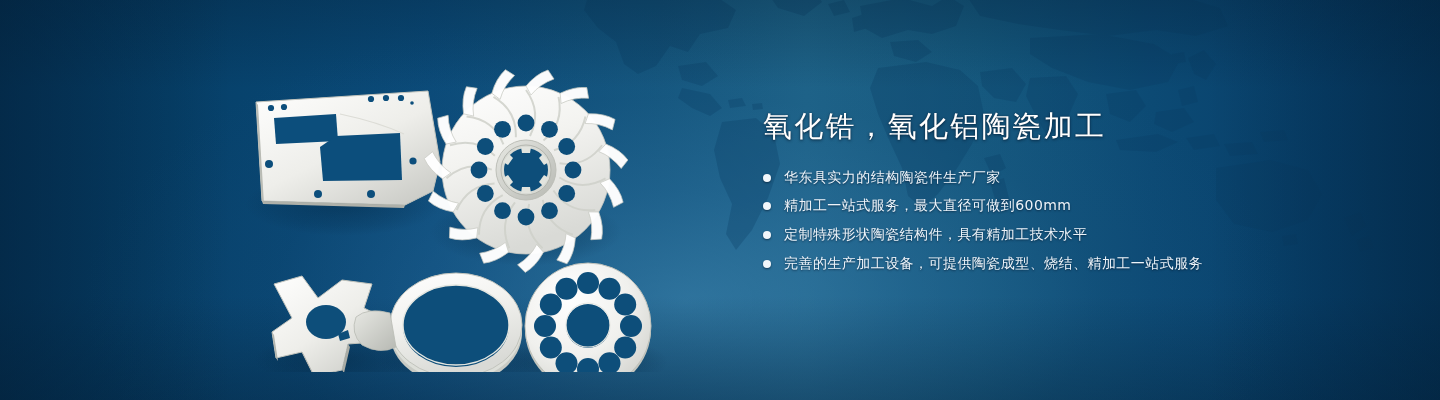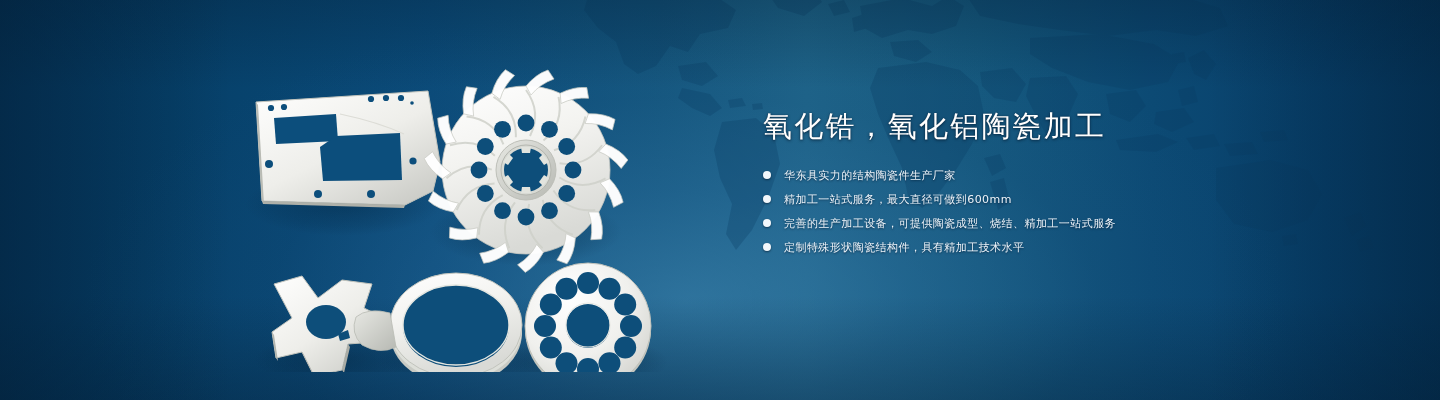--- a/index.html
+++ b/index.html
@@ -97,21 +97,21 @@
   .dot{
     flex:0 0 auto;
     width:8px; height:8px;
     border-radius:50%;
     background:#f2f7fb;
     margin-right:13px;
     box-shadow:0 1px 2px rgba(0,18,36,.55);
   }
   .btext{
     color:#eef4fa;
-    font-size:11px;
+    font-size:14px;
     line-height:1.55;
     letter-spacing:.45px;
     text-shadow:0 1px 2px rgba(0,20,40,.62);
   }
 </style>
 </head>
 <body>
 
 <div class="banner">
 
@@ -377,22 +377,22 @@
       <li>
         <span class="dot"></span>
         <span class="btext">华东具实力的结构陶瓷件生产厂家</span>
       </li>
       <li>
         <span class="dot"></span>
         <span class="btext">精加工一站式服务，最大直径可做到600mm</span>
       </li>
       <li>
         <span class="dot"></span>
-        <span class="btext">完善的生产加工设备，可提供陶瓷成型、烧结、精加工一站式服务</span>
+        <span class="btext">定制特殊形状陶瓷结构件，具有精加工技术水平</span>
       </li>
       <li>
         <span class="dot"></span>
-        <span class="btext">定制特殊形状陶瓷结构件，具有精加工技术水平</span>
+        <span class="btext">完善的生产加工设备，可提供陶瓷成型、烧结、精加工一站式服务</span>
       </li>
     </ul>
   </div>
 
 </div>
 
 </body></html>

